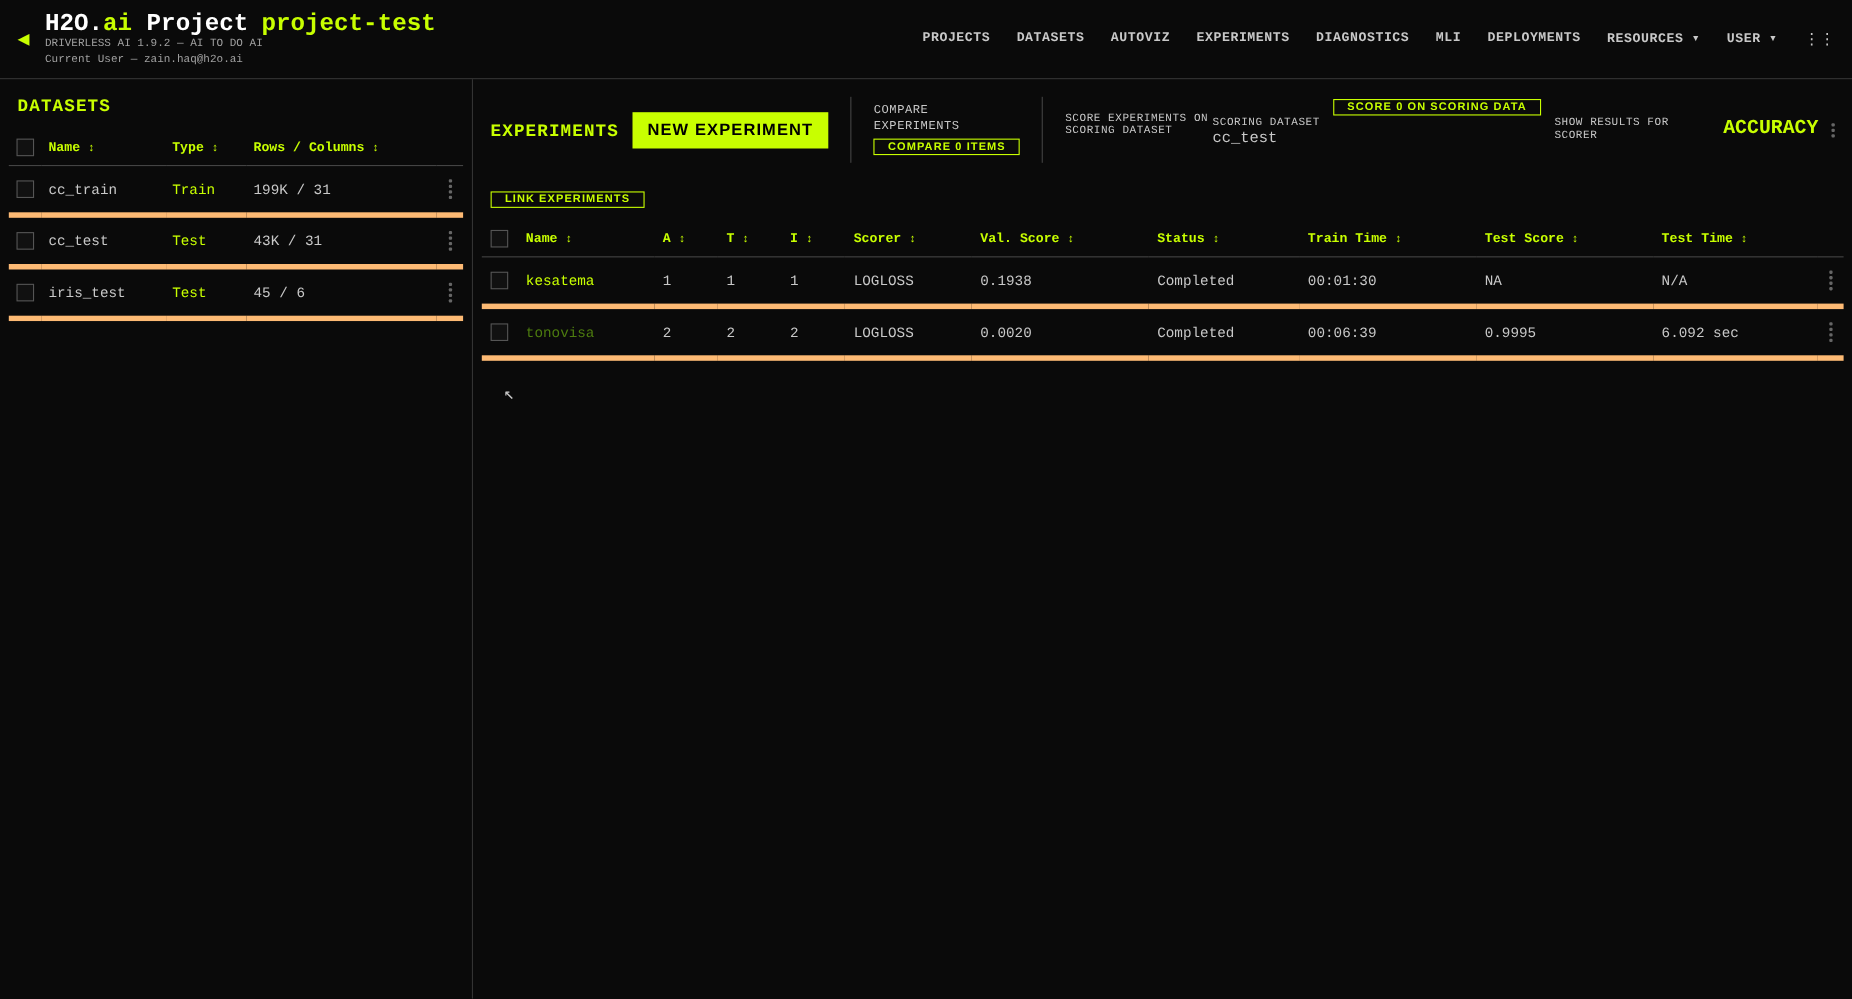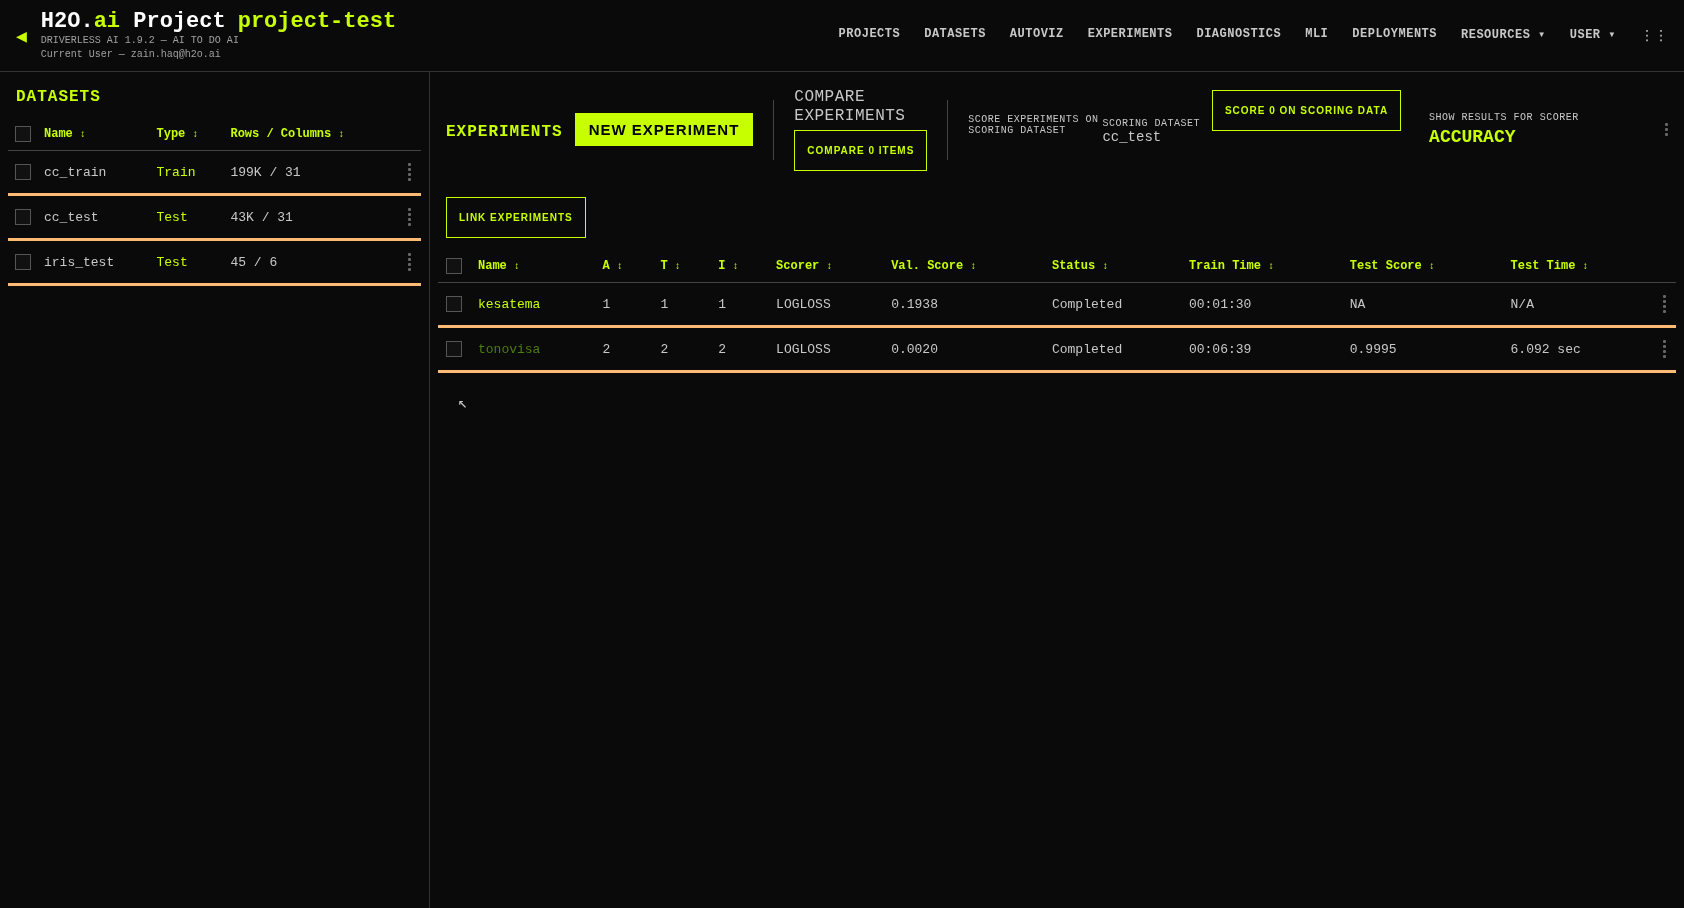--- a/index.html
+++ b/index.html
@@ -134,21 +134,21 @@
     thead th {
       color: #c8ff00;
       font-size: 12px;
       font-weight: bold;
       padding: 8px 6px;
       text-align: left;
       white-space: nowrap;
     }
     thead th .sort-arrow { color: #c8ff00; font-size: 10px; }
     tbody tr {
-      border-bottom: 3px solid #fdba74;
+      border-bottom: 5px solid #fdba74;
     }
     tbody td {
       padding: 12px 6px;
       color: #c8c8c8;
       font-size: 13px;
       white-space: nowrap;
     }
     .td-train { color: #c8ff00; }
     .td-valid { color: #c8ff00; }
     .td-test { color: #c8ff00; }
@@ -200,35 +200,35 @@
       margin-top: 4px;
     }
 
     .btn-outline-yellow {
       background: transparent;
       color: #c8ff00;
       border: 1px solid #c8ff00;
       font-weight: bold;
       font-size: 10px;
       letter-spacing: 1px;
-      padding: 14px 12px;
+      padding: 1px 12px;
       cursor: pointer;
       text-transform: uppercase;
       white-space: nowrap;
     }
 
     .compare-section {
       display: flex;
       flex-direction: column;
       align-items: flex-start;
       gap: 4px;
     }
     .compare-label {
       color: #c8c8c8;
-      font-size: 16px;
+      font-size: 11px;
       text-transform: uppercase;
       letter-spacing: 0.5px;
       line-height: 1.2;
     }
 
     .scoring-section {
       display: flex;
       flex-direction: row;
       gap: 4px;
       min-width: 220px;
@@ -239,23 +239,22 @@
       text-transform: uppercase;
       letter-spacing: 0.5px;
     }
     .scoring-value {
       color: #c8c8c8;
       font-size: 14px;
     }
 
     .scorer-section {
       display: flex;
-      flex-direction: column;
+      flex-direction: row;
       gap: 4px;
-      margin-left: 16px;
     }
 
     .exp-toolbar-row {
       display: flex;
       align-items: flex-start;
       gap: 12px;
       margin-top: 26px;
     }
 
     .divider-v {

